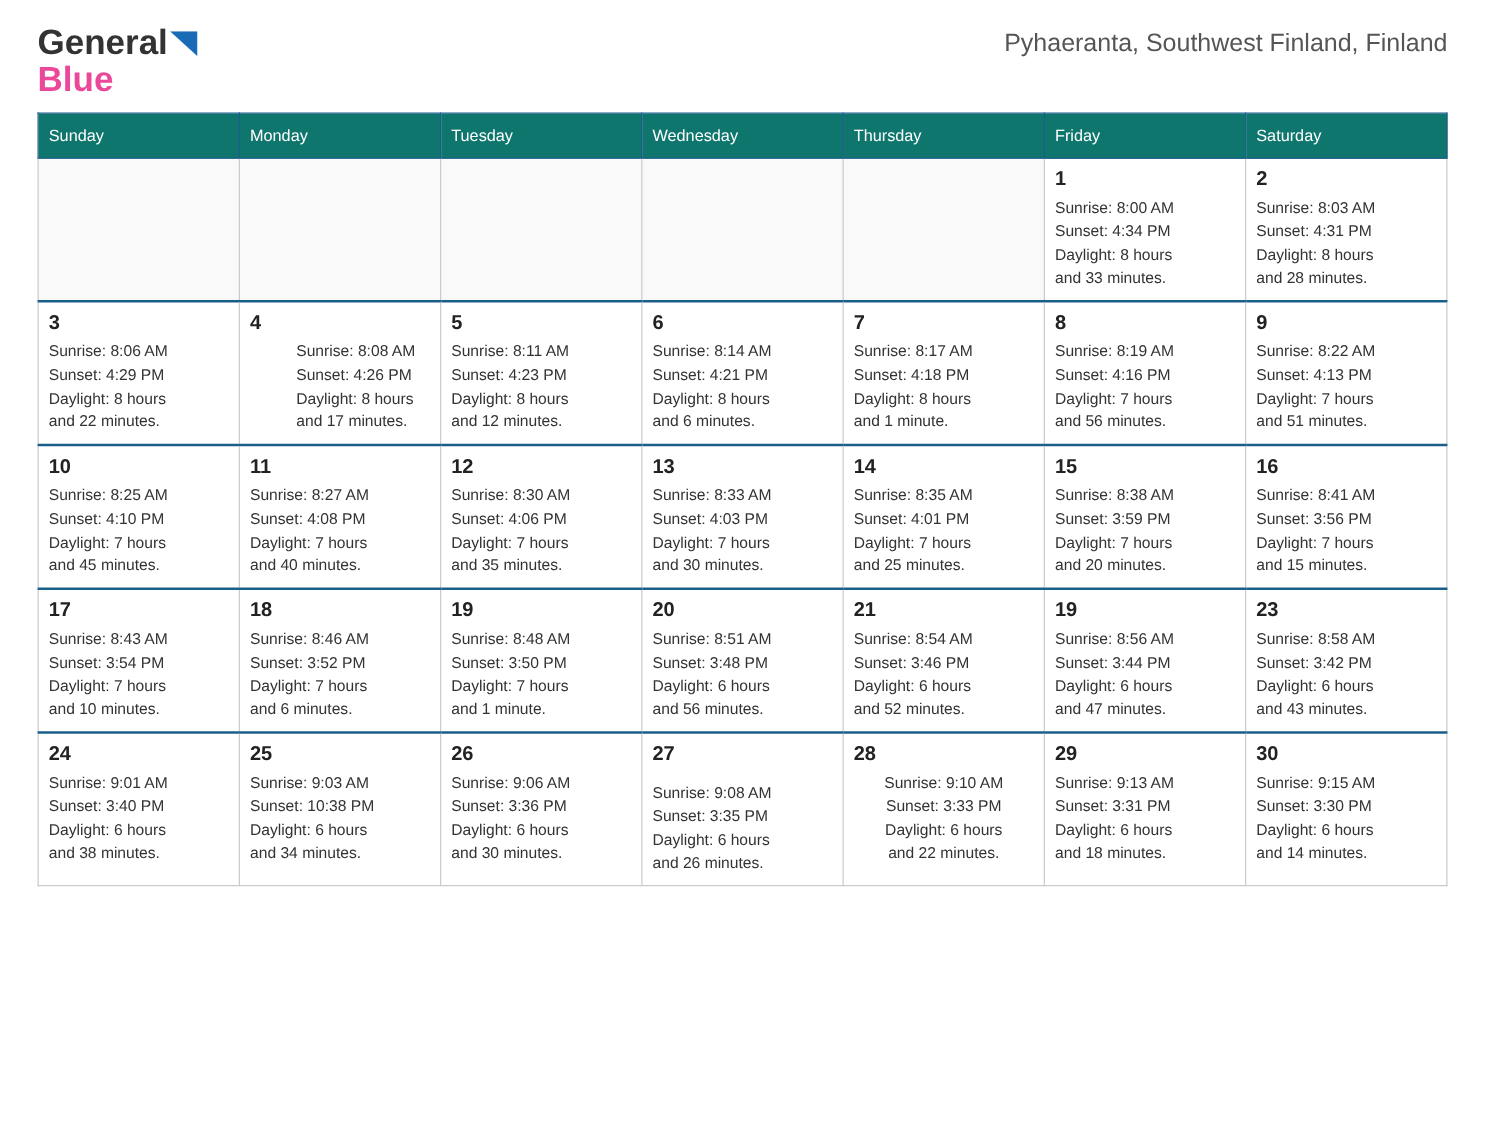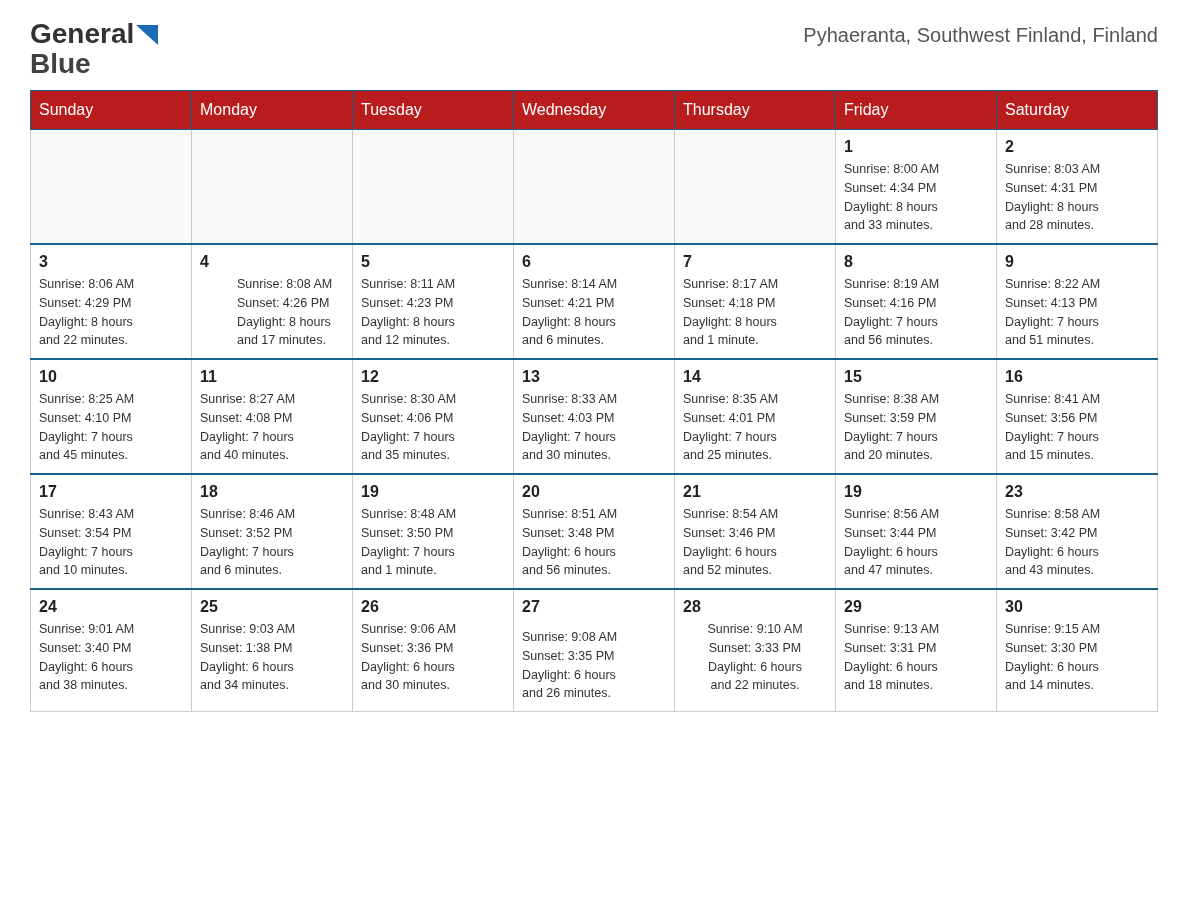--- a/index.html
+++ b/index.html
@@ -25,21 +25,21 @@
       font-size: 28px;
       font-weight: bold;
       color: #333;
       line-height: 1;
     }
     .logo-line {
       display: flex;
       align-items: center;
     }
     .logo-blue-text {
-      color: #404040;
+      color: #ec4899;
       font-size: 28px;
       font-weight: bold;
     }
     .title-section {
       text-align: right;
     }
     .month-title {
       font-size: 52px;
       font-weight: normal;
       color: #222;
@@ -49,25 +49,25 @@
       font-size: 20px;
       color: #555;
       margin-top: 4px;
     }
     .calendar {
       width: 100%;
       border-collapse: collapse;
       margin-top: 10px;
     }
     .calendar th {
-      background: #b91c1c;
+      background: #0f766e;
       color: #fff;
       padding: 10px 8px;
       text-align: left;
-      font-size: 16px;
+      font-size: 13px;
       font-weight: normal;
       border: 1px solid #1a5e8a;
     }
     .calendar td {
       vertical-align: top;
       padding: 8px;
       border: 1px solid #ccc;
       width: 14.28%;
       min-height: 100px;
       font-size: 13px;
@@ -303,21 +303,21 @@
         <td>
           <span class="day-number">24</span>
           <div class="day-info" style="white-space: pre-line;">Sunrise: 9:01 AM
 Sunset: 3:40 PM
 Daylight: 6 hours
 and 38 minutes.</div>
         </td>
         <td>
           <span class="day-number">25</span>
           <div class="day-info" style="white-space: pre-line;">Sunrise: 9:03 AM
-Sunset: 1:38 PM
+Sunset: 10:38 PM
 Daylight: 6 hours
 and 34 minutes.</div>
         </td>
         <td>
           <span class="day-number">26</span>
           <div class="day-info" style="white-space: pre-line;">Sunrise: 9:06 AM
 Sunset: 3:36 PM
 Daylight: 6 hours
 and 30 minutes.</div>
         </td>

